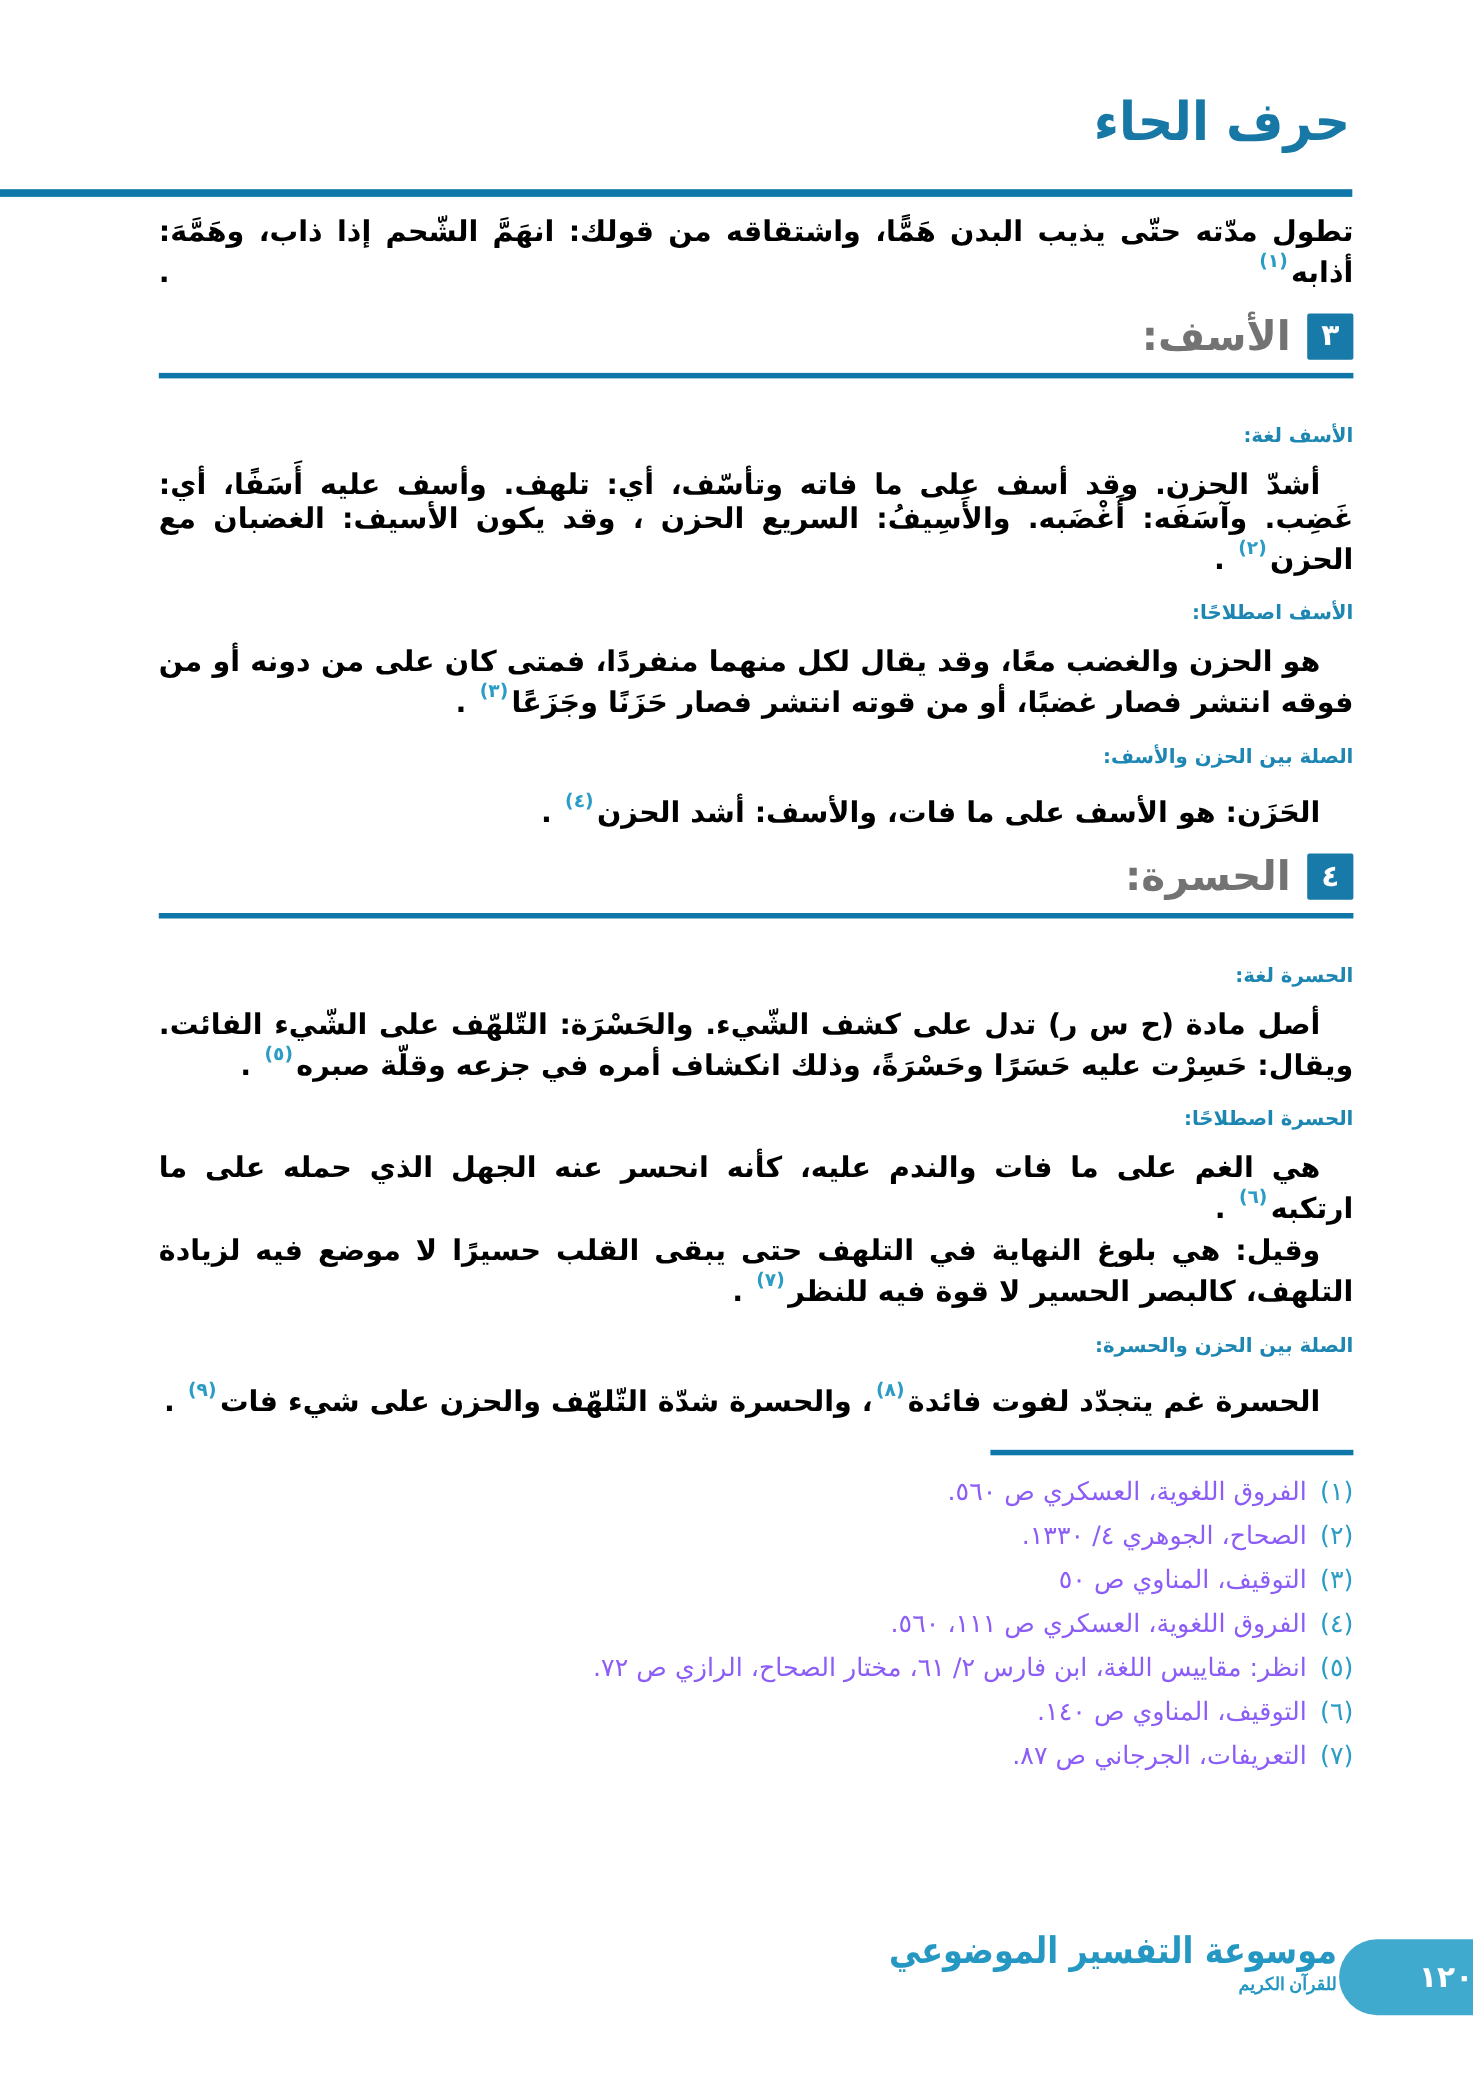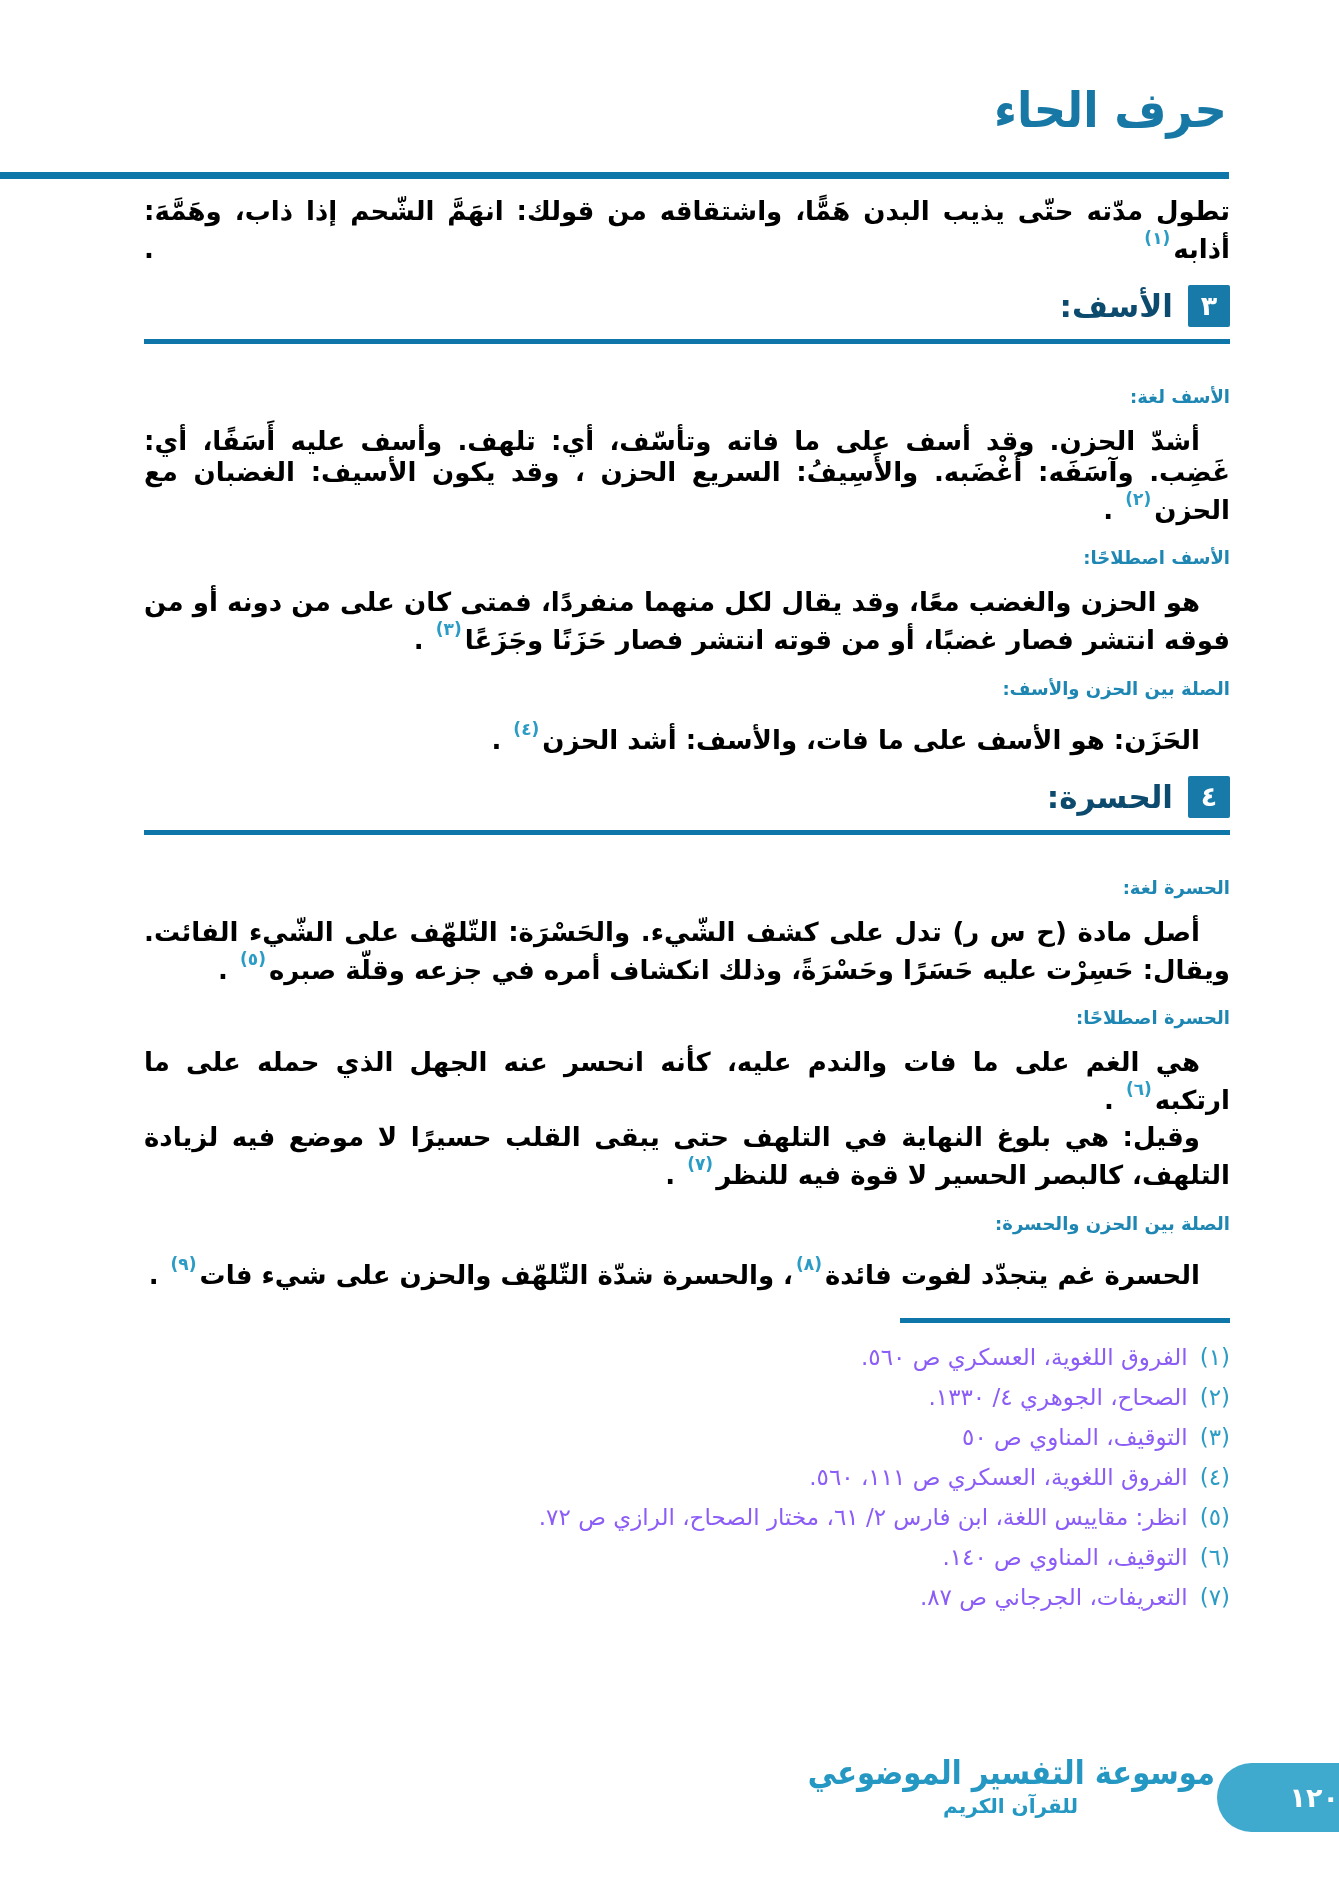--- a/index.html
+++ b/index.html
@@ -44,21 +44,21 @@
     display:flex;align-items:center;gap:15px;
     margin:18px 0 10px 0;height:46px;
   }
   .sec-num{
     width:42px;height:42px;flex:0 0 42px;
     background:#177aa8;color:#ffffff;
     display:flex;align-items:center;justify-content:center;
     font-size:27px;font-weight:bold;border-radius:2px;
   }
   .sec-title{
-    color:#0c4a6e;font-size:31px;font-weight:bold;
+    color:#737373;font-size:37px;font-weight:bold;
   }
   .sec-rule{
     height:5px;background:#0e76a8;margin:0 0 28px 0;
   }
   h4.sub{
     color:#1e86b2;font-size:18px;font-weight:bold;
     line-height:50px;margin:8px 0 4px 0;
   }
   
   .fn-block{ margin-top:28px; }
@@ -67,29 +67,29 @@
   }
   .fn{
     display:flex;gap:12px;align-items:baseline;
     font-size:23px;line-height:40px;font-weight:normal;
   }
   .fn-num{ color:#2a9cc5;flex:0 0 auto; }
   .fn-text{ color:#8b5cf6; }
   
   .logo{
     position:absolute;top:1756px;right:124px;width:272px;
-    text-align:left;color:#2497c2;
+    text-align:right;color:#2497c2;
   }
   .logo1{
     font-size:29px;font-weight:bold;
     transform:scaleY(1.15);
     white-space:nowrap;
   }
   .logo2{
-    font-size:20px;font-weight:bold;margin-top:4px;
+    font-size:16px;font-weight:bold;margin-top:4px;font-family:Liberation Serif, serif;
   }
   .page-pill{
     position:absolute;top:1763px;right:0;
     width:122px;height:69px;
     background:#3fa9ce;color:#ffffff;
     border-radius:36px 0 0 36px;
     display:flex;align-items:center;justify-content:flex-start;
     font-size:27px;font-weight:bold;
   }
 </style>

